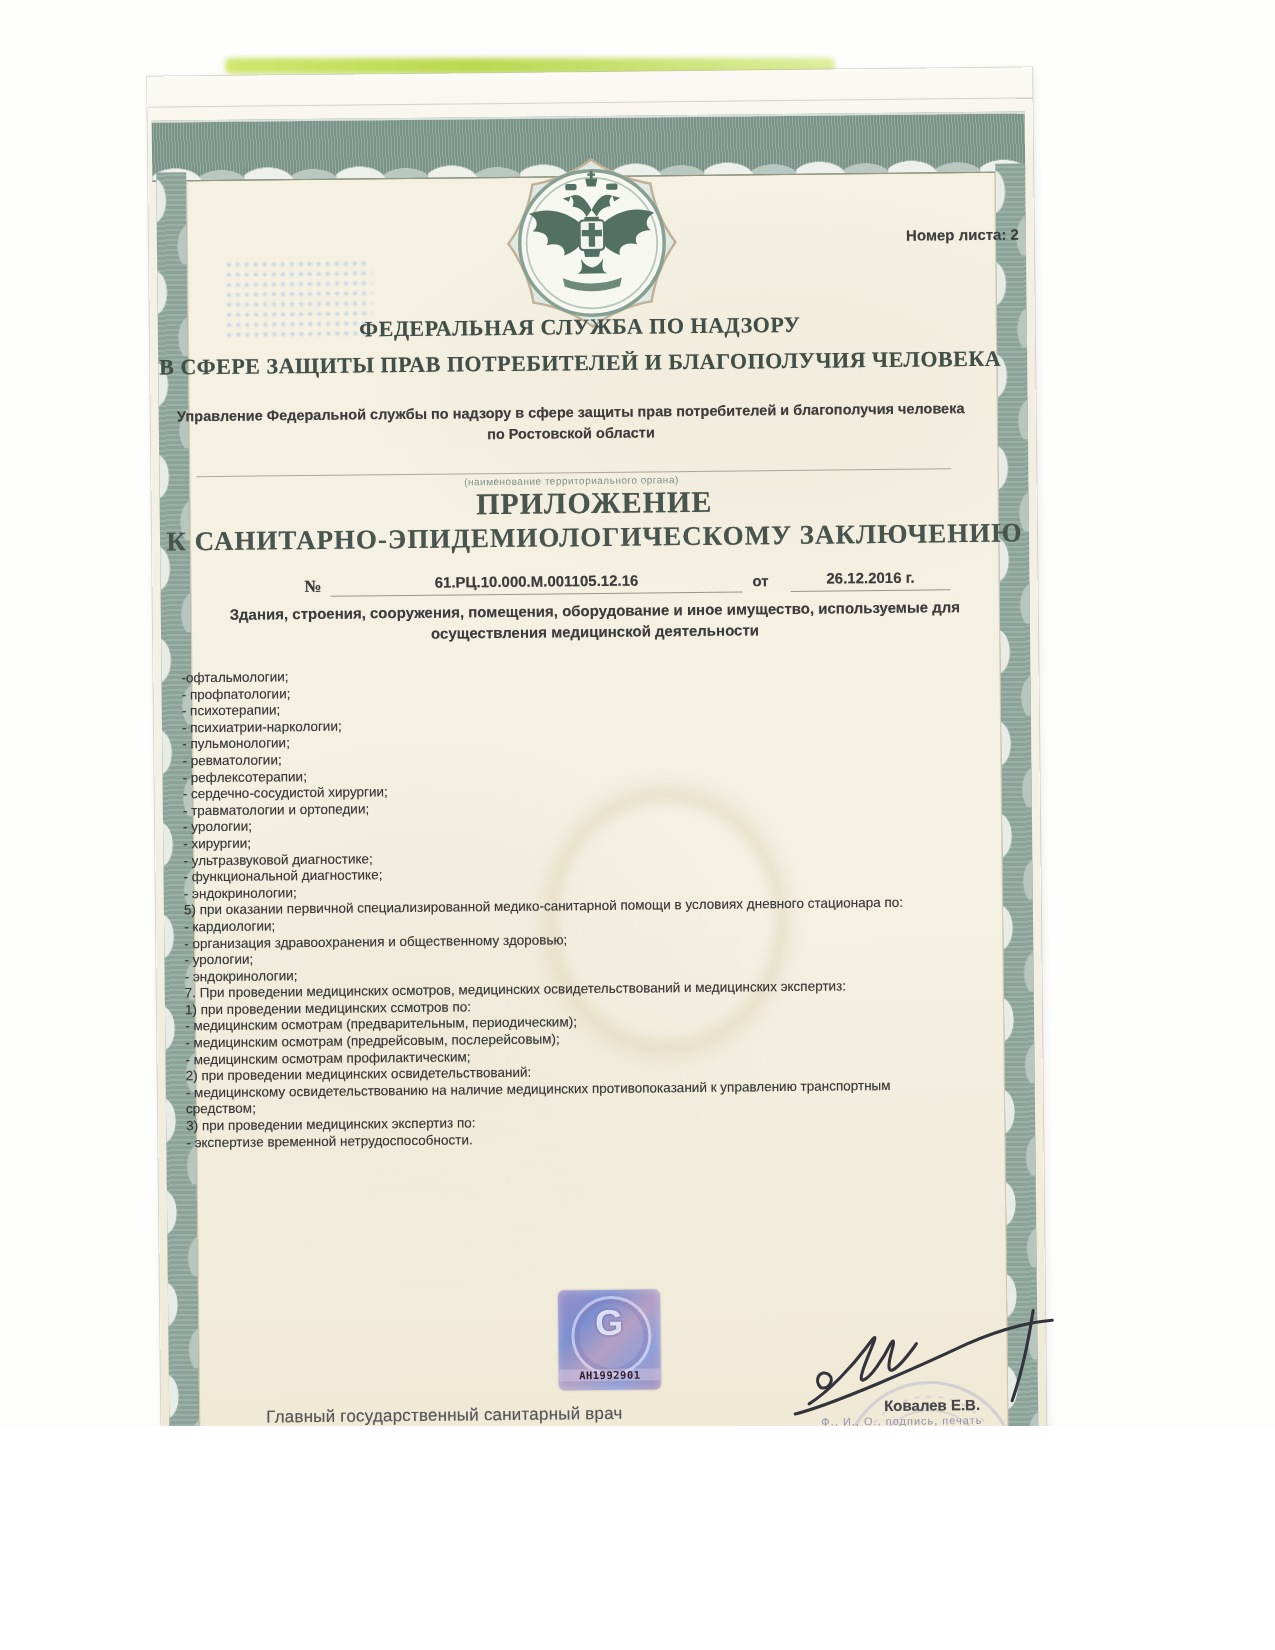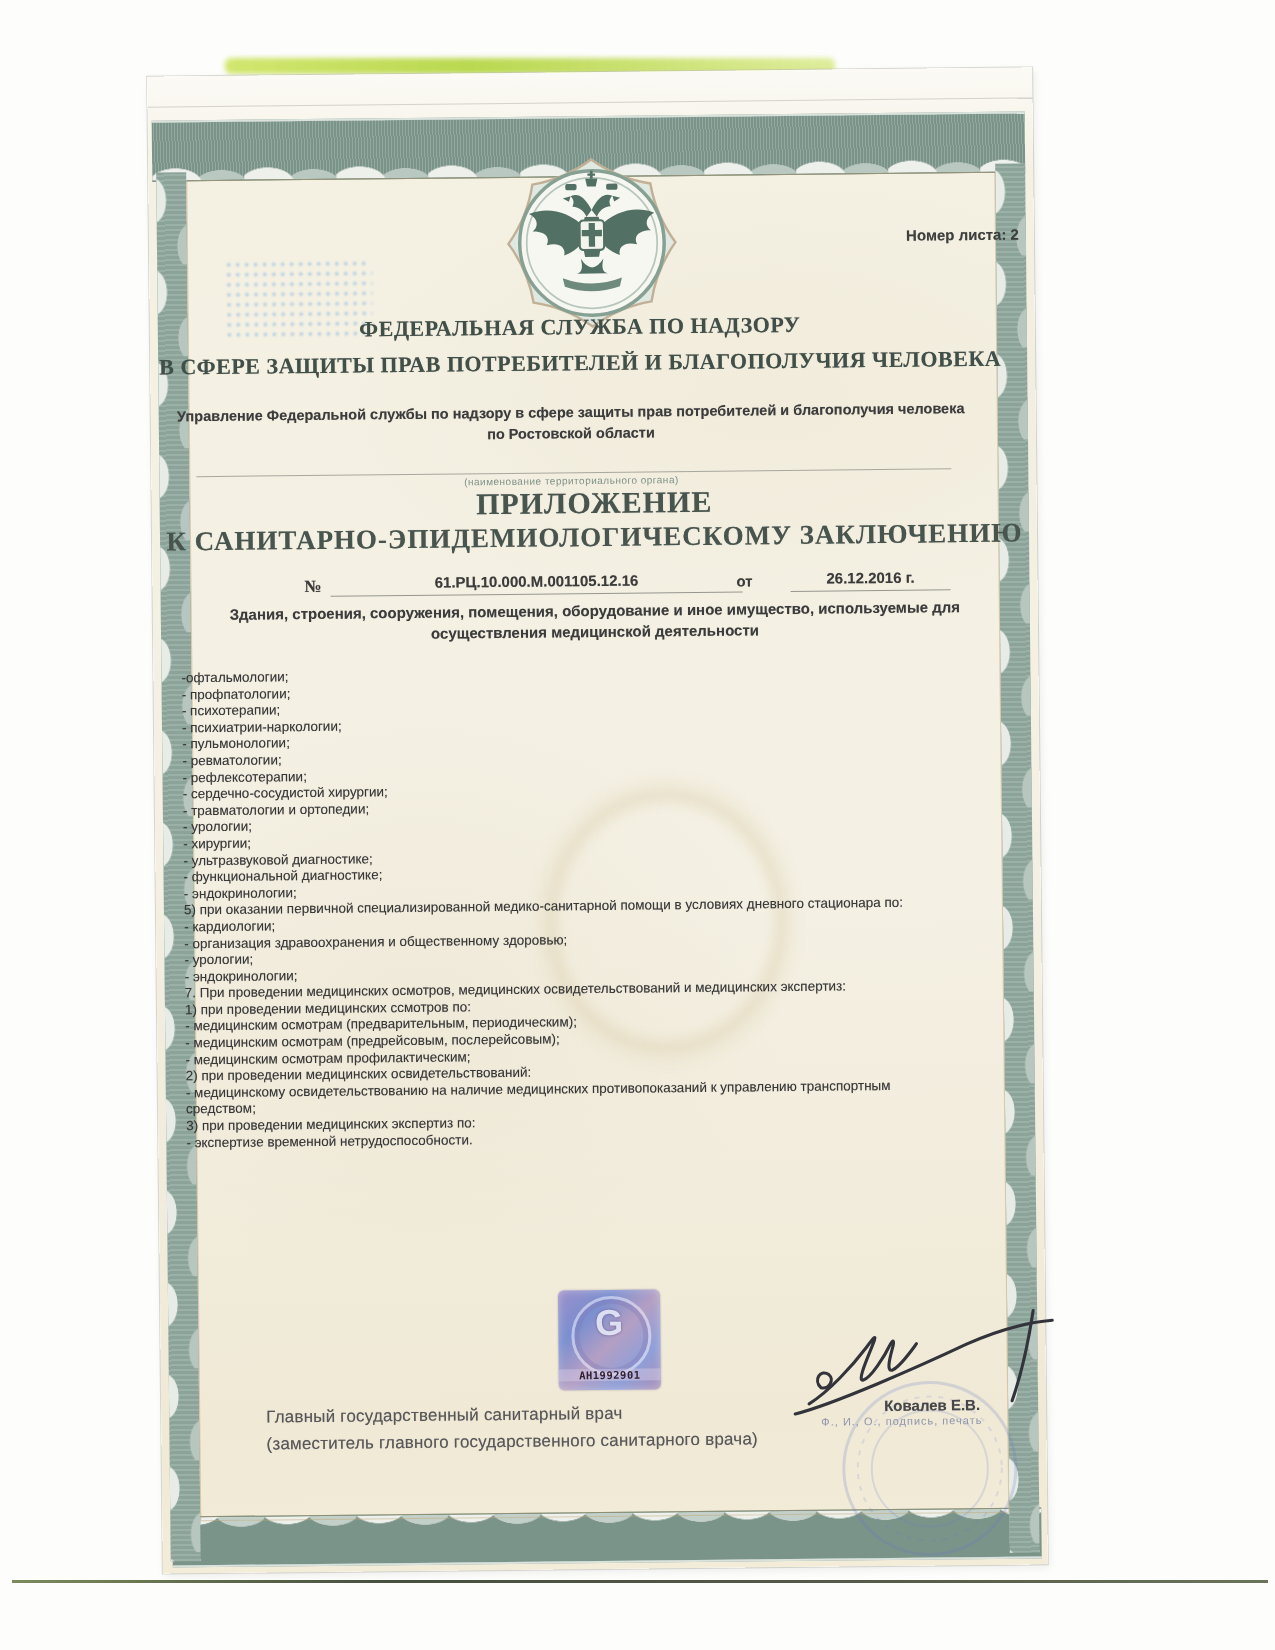--- a/index.html
+++ b/index.html
@@ -1,16 +1,16 @@
 <!DOCTYPE html>
 <html><head>
 <meta charset="utf-8">
 <style>
   html,body{margin:0;padding:0;background:#ffffff;}
-  .canvas{position:relative;width:1275px;height:1650px;overflow:hidden;background:#fdfdfc;
+  .canvas{position:relative;width:1275px;height:1426px;overflow:hidden;background:#fdfdfc;
           font-family:"Liberation Sans","DejaVu Sans",sans-serif;}
   
   .scan-strip-top{position:absolute;left:225px;top:58px;width:610px;height:16px;border-radius:6px;
     background:linear-gradient(90deg,rgba(205,228,95,.9),rgba(182,214,70,.95) 40%,rgba(214,232,130,.8));
     filter:blur(2.5px);}
   .scan-line-bottom{position:absolute;left:12px;top:1580px;width:1256px;height:3px;
     background:linear-gradient(90deg,#7d8a5d,#474f3e 30%,#555c48 70%,#6a745a);filter:blur(.4px);}
   
   .page{position:absolute;left:155px;top:72px;width:885px;height:1497px;
     transform:rotate(-0.6deg);transform-origin:50% 50%;
@@ -66,21 +66,21 @@
   .org-line{position:absolute;left:45px;top:400px;width:755px;height:1px;background:#8a8a82;opacity:.7;}
   .org-caption{position:absolute;left:220px;top:403px;width:400px;text-align:center;
     font-size:10px;color:#7f9288;letter-spacing:.5px;}
   .doc-title{position:absolute;left:0;width:885px;text-align:center;
     font-family:"Liberation Serif","DejaVu Serif",serif;font-weight:bold;color:#47554e;letter-spacing:1px;}
   .title1{top:414px;font-size:30px;} .title2{top:450px;font-size:27px;}
   .number-row{position:absolute;left:0;top:500px;width:885px;height:24px;font-size:15px;color:#3b3b3b;}
   .no-label{position:absolute;left:152px;top:2px;font-family:"Liberation Serif",serif;font-size:17px;font-weight:bold;}
   .num-underline1{position:absolute;left:178px;top:0;width:412px;height:21px;border-bottom:1px solid #97978f;
     text-align:center;font-weight:bold;}
-  .from-label{position:absolute;left:584px;top:2px;font-weight:bold;}
+  .from-label{position:absolute;left:600px;top:2px;font-weight:bold;}
   .num-underline2{position:absolute;left:638px;top:0;width:160px;height:21px;border-bottom:1px solid #97978f;
     text-align:center;font-weight:bold;}
   .subject{position:absolute;left:62px;top:528px;width:760px;text-align:center;
     font-size:15px;font-weight:bold;color:#3b3b3b;line-height:21px;}
   .body-list{position:absolute;left:28px;top:594px;width:778px;
     font-size:13.5px;line-height:16.6px;color:#383838;}
   
   .hologram{position:absolute;left:398px;top:1218px;width:102px;height:100px;border-radius:6px;
     background:linear-gradient(135deg,#9b8fc9 0%,#7b8fd0 28%,#b49fc4 52%,#8f9fd8 76%,#a98fb8 100%);
     box-shadow:inset 0 0 10px rgba(255,255,255,.35), 0 0 2px rgba(60,50,90,.4);overflow:hidden;}

